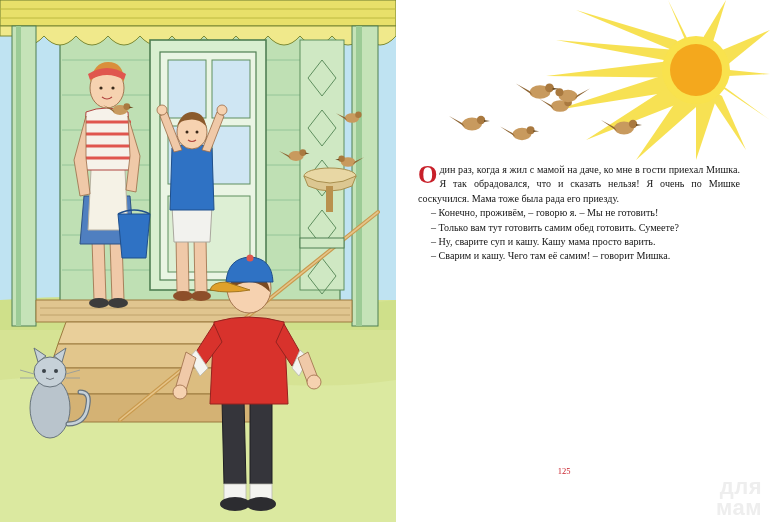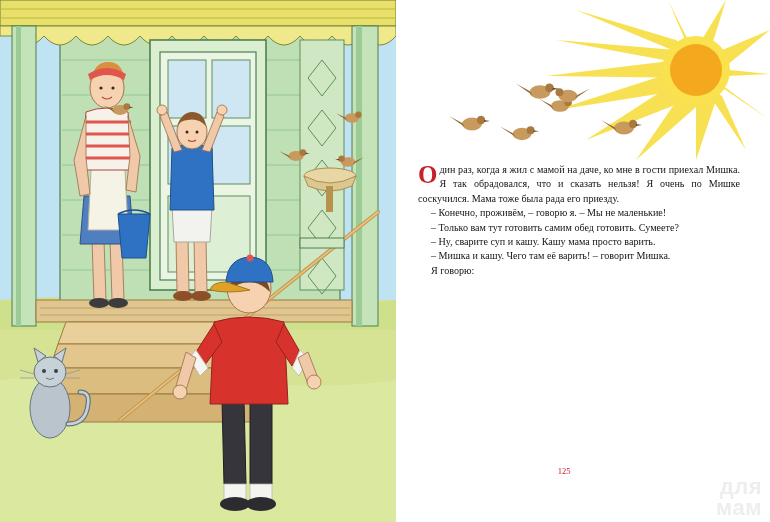--- a/index.html
+++ b/index.html
@@ -389,25 +389,24 @@
           <ellipse cx="0" cy="0" rx="10" ry="6.5" fill="#c89a5e"></ellipse>
           <circle cx="9" cy="-4" r="4.2" fill="#a9793f"></circle>
           <path d="M-10 -1 L-23 -8 L-7 3 Z" fill="#8d6432"></path>
           <path d="M12 -4 L18 -3 L12 -2 Z" fill="#6a4a20"></path>
         </g>
       </g>
     </svg>
 
     <div class="text-col">
       <p class="first"><span class="dropcap">О</span><span>дин раз, когда я жил с мамой на даче, ко мне в гости приехал Мишка. Я так обрадовался, что и сказать нельзя! Я очень по Мишке соскучился. Мама тоже была рада его приезду.</span></p>
-      <p>– Конечно, проживём, – говорю я. – Мы не маленькие!</p>
+      <p>– Конечно, проживём, – говорю я. – Мы не готовить!</p>
       <p>– Только вам тут готовить самим обед готовить. Сумеете?</p>
       <p>– Ну, сварите суп и кашу. Кашу мама просто варить.</p>
-      <p>– Мишка и кашу. Чего там её варить! – говорит Мишка.</p>
-      <p>Я говорю:</p>
+      <p>– Сварим и кашу. Чего там её самим! – говорит Мишка.</p>
     </div>
 
     <div class="page-num">125</div>
 
     <div class="watermark">
       <span class="w1">для</span>
       <span class="w2">мам</span>
     </div>
   </div>
 </div>

